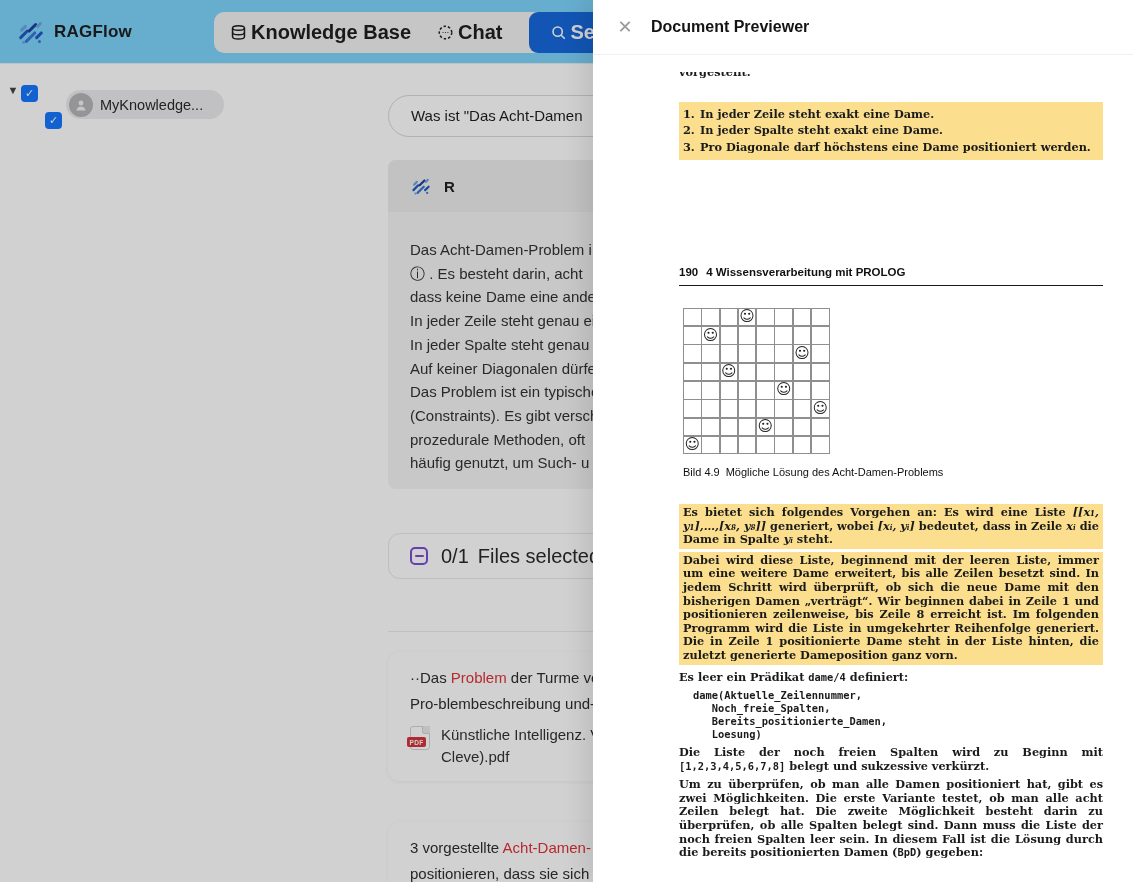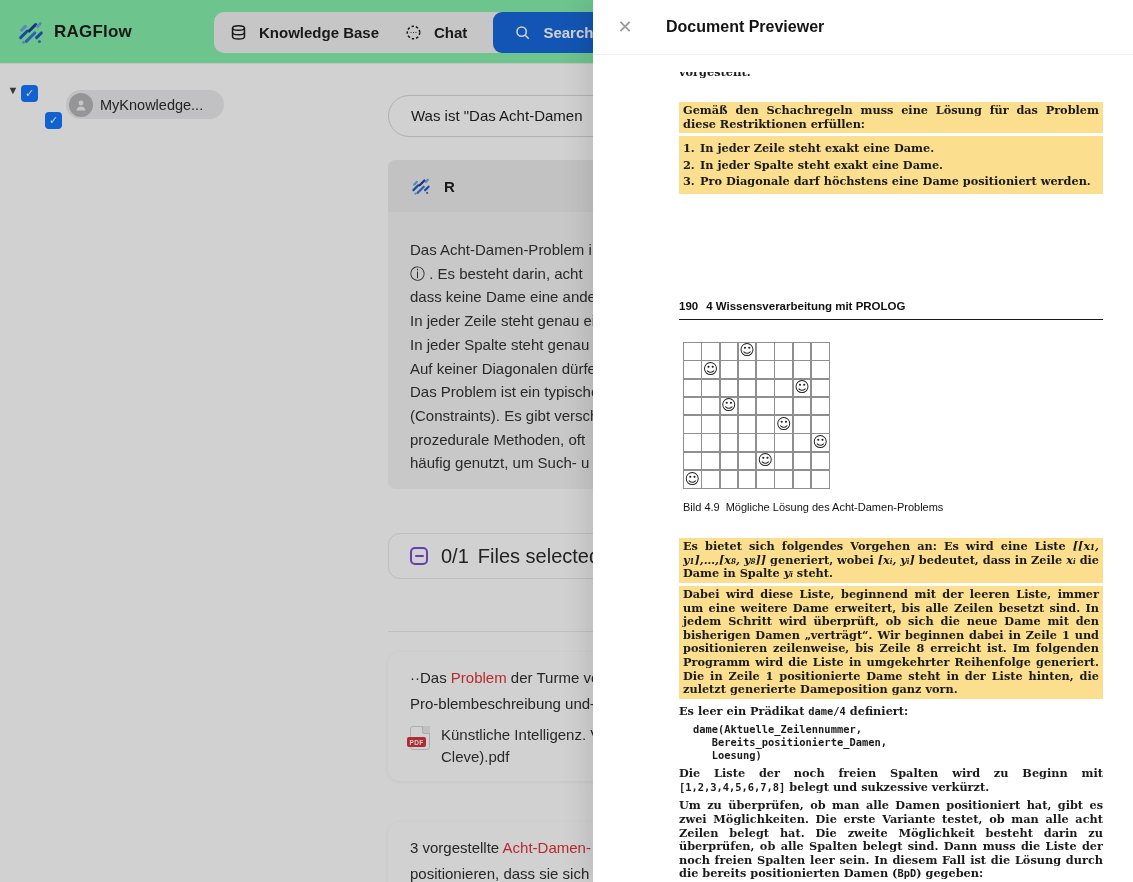--- a/index.html
+++ b/index.html
@@ -2,27 +2,27 @@
 <html style="--accent-blue: #1668dc; --checkbox-blue: #1677ff; --highlight-yellow: #fbdf8e; --red-text: #e03238; --purple: #7c4dd8;"><head>
 <meta charset="utf-8">
 <style>
   * { margin:0; padding:0; box-sizing:border-box; }
   html,body { width:1133px; height:882px; overflow:hidden; background:#fff;
     font-family:"Liberation Sans","DejaVu Sans",sans-serif; }
   .stage { position:relative; width:1133px; height:882px; overflow:hidden; }
 
   
   .app { position:absolute; inset:0; background:#fff; z-index:0; }
-  .app-header { position:absolute; top:0; left:0; right:0; height:64px; background:#86efac;
+  .app-header { position:absolute; top:0; left:0; right:0; height:64px; background:#7dd3fc;
     border-bottom:1px solid #ededed; display:flex; align-items:center; }
   .brand { display:flex; align-items:center; gap:8px; margin-left:16px; }
   .brand-name { font-size:17px; font-weight:700; color:#1f1f1f; letter-spacing:.2px; }
   .nav-pill { position:absolute; left:214px; top:12px; height:41px; width:400px;
     background:#f2f2f3; border-radius:10px; display:flex; align-items:center; padding-left:16px; }
-  .nav-item { display:flex; align-items:center; gap:12px; font-size:15px; font-weight:600;
+  .nav-item { display:flex; align-items:center; gap:4px; font-size:20px; font-weight:600;
     color:#1f1f1f; margin-right:26px; cursor:pointer; white-space:nowrap; }
   .nav-item.nav-active { background:var(--accent-blue,#1668dc); color:#fff; height:41px;
     border-radius:9px; padding:7px 22px; margin-right:14px; }
   .nav-item svg { flex:0 0 auto; }
 
   
   .caret { position:absolute; left:6px; top:84px; font-size:11px; color:#444; width:14px; text-align:center; }
   .cb { position:absolute; width:17px; height:17px; background:var(--checkbox-blue,#1677ff);
     border-radius:4px; display:flex; align-items:center; justify-content:center; }
   .cb::after { content:"✓"; color:#fff; font-size:11px; font-weight:700; line-height:1; }
@@ -69,21 +69,21 @@
     font-size:6.5px; font-weight:700; padding:1.5px 2.5px; border-radius:2px; letter-spacing:.3px; }
   .file-name { font-size:15px; line-height:22px; color:#333; white-space:nowrap; overflow:hidden; }
 
   
   .overlay { position:absolute; inset:0; background:rgba(0,0,0,0.18); z-index:10; }
 
   
   .drawer { position:absolute; top:0; left:593px; width:540px; height:882px; background:#fff;
     z-index:20; box-shadow:-8px 0 24px rgba(0,0,0,0.10); }
   .drawer-header { height:55px; border-bottom:1px solid #f0f0f0; display:flex; align-items:center;
-    gap:31px; padding:0 22px; }
+    gap:16px; padding:0 22px; }
   .close-x { width:20px; height:20px; color:#9a9a9a; font-size:18px; line-height:20px;
     text-align:center; cursor:pointer; }
   .close-x::after { content:"✕"; }
   .drawer-title { font-size:16px; font-weight:700; color:#141414; }
 
   .doc { position:absolute; top:55px; left:0; right:0; bottom:0; overflow:hidden;
     padding:17px 30px 0 86px;
     font-family:"DejaVu Serif","Liberation Serif",serif; font-size:11.3px; font-weight:600;
     line-height:13.6px; color:#1a1a1a; }
   .top-partial { height:8px; overflow:hidden; margin-bottom:22px; }
@@ -255,21 +255,20 @@
     <div class="drawer-header">
       <span class="close-x"></span>
       <span class="drawer-title">Document Previewer</span>
     </div>
 
     <div class="doc">
       <div class="top-partial">
         <span>vorgestellt.</span>
       </div>
 
-      <div class="hl-block">Gemäß den Schachregeln muss eine Lösung für das Problem diese Restriktionen erfüllen:</div>
 
       <div class="hl-block rules">
           <div class="rule-row">
             <span class="rule-num">1.</span>
             <span>In jeder Zeile steht exakt eine Dame.</span>
           </div>
           <div class="rule-row">
             <span class="rule-num">2.</span>
             <span>In jeder Spalte steht exakt eine Dame.</span>
           </div>
@@ -353,20 +352,21 @@
       <div class="fig-caption">
         <span class="cap-label">Bild 4.9</span><span class="cap-text">Mögliche Lösung des Acht-Damen-Problems</span>
       </div>
 
       <div class="hl-block after-fig"><span>Es bietet sich folgendes Vorgehen an: Es wird eine Liste </span><span class="sg-math">[[x₁, y₁],…,[x₈, y₈]]</span><span> generiert, wobei </span><span class="sg-math">[xᵢ, yᵢ]</span><span> bedeutet, dass in Zeile </span><span class="sg-math">xᵢ</span><span> die Dame in Spalte </span><span class="sg-math">yᵢ</span><span> steht.</span></div>
       <div class="hl-block">Dabei wird diese Liste, beginnend mit der leeren Liste, immer um eine weitere Dame erweitert, bis alle Zeilen besetzt sind. In jedem Schritt wird überprüft, ob sich die neue Dame mit den bisherigen Damen „verträgt“. Wir beginnen dabei in Zeile 1 und positionieren zeilenweise, bis Zeile 8 erreicht ist. Im folgenden Programm wird die Liste in umgekehrter Reihenfolge generiert. Die in Zeile 1 positionierte Dame steht in der Liste hinten, die zuletzt generierte Dameposition ganz vorn.</div>
 
       <div class="para" style="margin-top:6px;"><span>Es leer ein Prädikat </span><span class="sg-mono">dame/4</span><span> definiert:</span></div>
       <div class="code-block">
           <div class="code-line">dame(Aktuelle_Zeilennummer,</div>
+          <div class="code-line">   Noch_freie_Spalten,</div>
           <div class="code-line">   Bereits_positionierte_Damen,</div>
           <div class="code-line">   Loesung)</div>
         </div>
       <div class="para"><span>Die Liste der noch freien Spalten wird zu Beginn mit </span><span class="sg-mono">[1,2,3,4,5,6,7,8]</span><span> belegt und sukzessive verkürzt.</span></div>
       <div class="para"><span>Um zu überprüfen, ob man alle Damen positioniert hat, gibt es zwei Möglichkeiten. Die erste Variante testet, ob man alle acht Zeilen belegt hat. Die zweite Möglichkeit besteht darin zu überprüfen, ob alle Spalten belegt sind. Dann muss die Liste der noch freien Spalten leer sein. In diesem Fall ist die Lösung durch die bereits positionierten Damen (</span><span class="sg-mono">BpD</span><span>) gegeben:</span></div>
 
     </div>
   </aside>
 </div>
 

